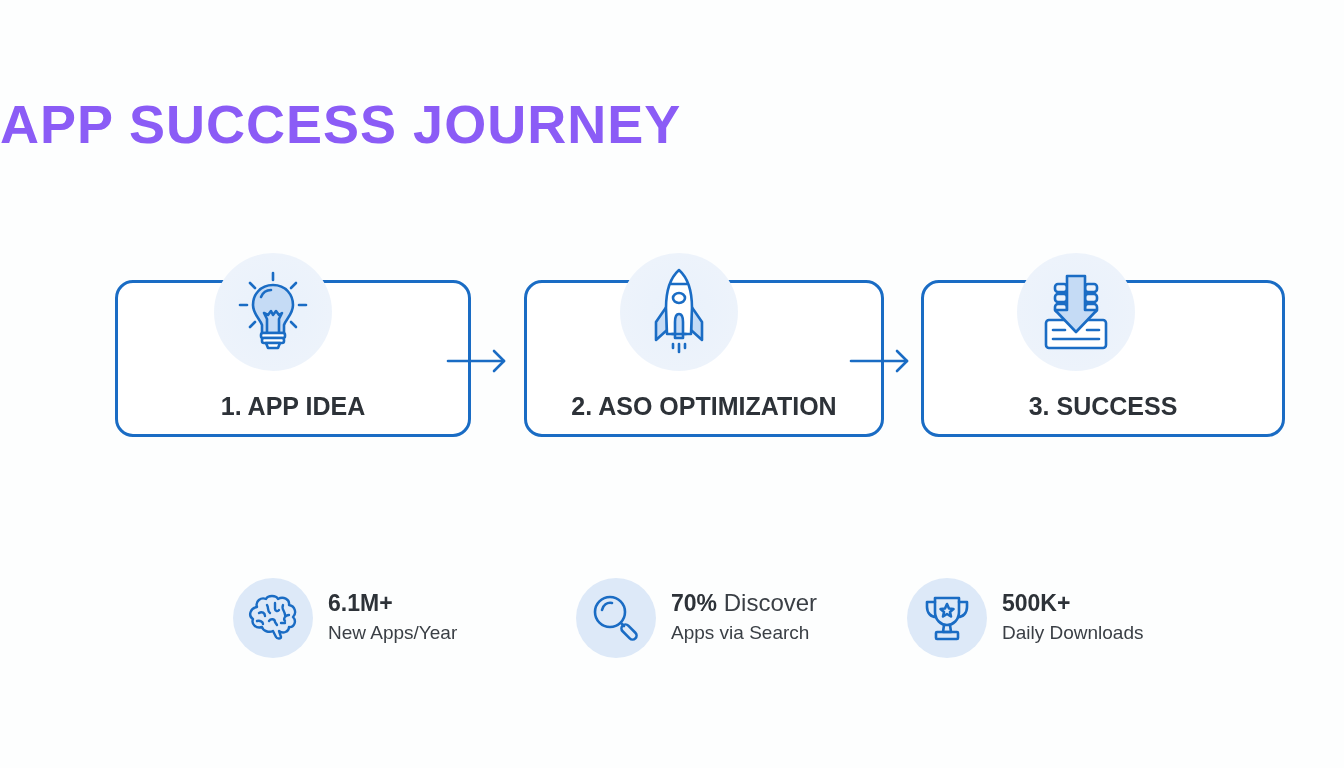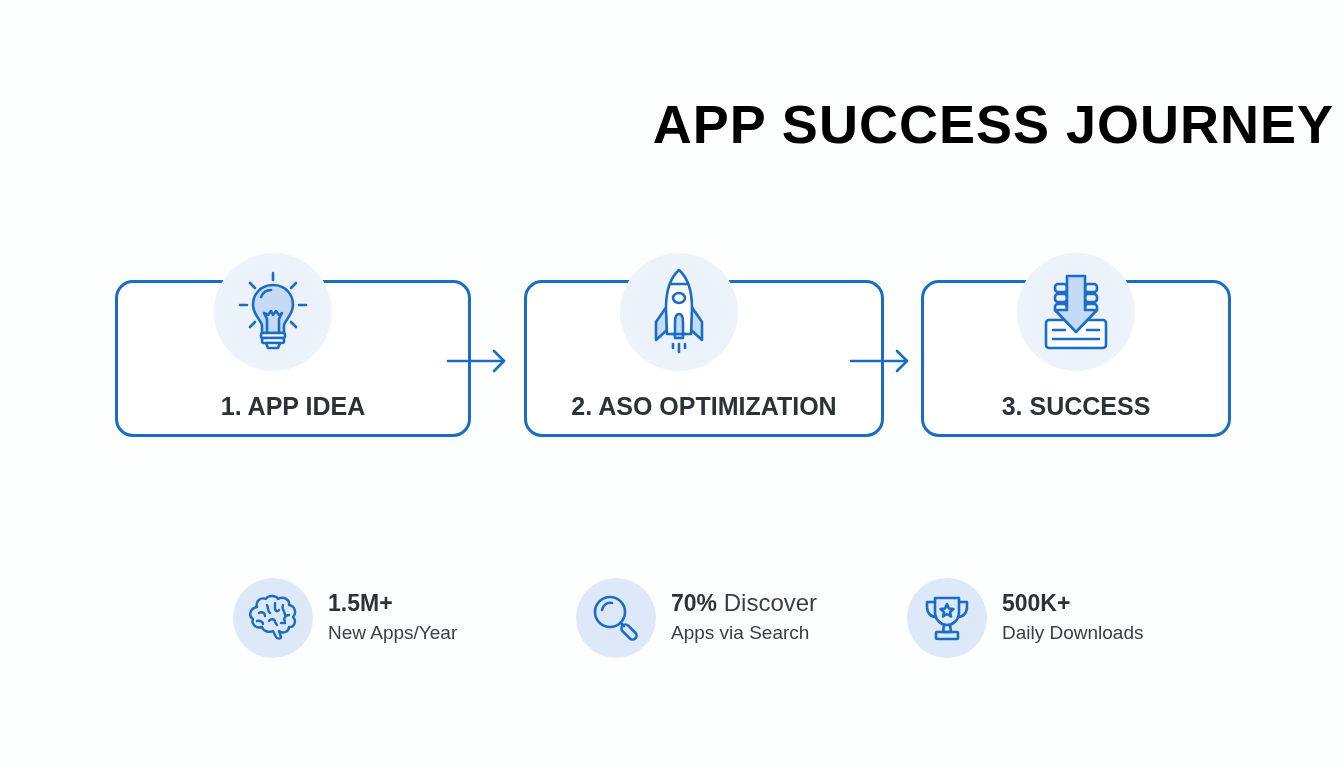--- a/index.html
+++ b/index.html
@@ -2,22 +2,22 @@
 <html><head>
 <meta charset="utf-8">
 <style>
   html, body { margin: 0; padding: 0; }
   body {
     width: 1344px; height: 768px; position: relative; overflow: hidden;
     background: #fdfefe;
     font-family: "Liberation Sans", sans-serif;
   }
   .title {
-    position: absolute; left: 0; top: 92px; width: 1334px; text-align: right;
-    font-size: 54px; font-weight: bold; color: #000000; letter-spacing: 1px;
+    position: absolute; left: 0; top: 92px; width: 1334px; text-align: left;
+    font-size: 54px; font-weight: bold; color: #8b5cf6; letter-spacing: 1px;
     line-height: 64px;
   }
   .step-box {
     position: absolute; top: 280px; height: 157px;
     border: 3px solid #1a6cc4; border-radius: 18px; box-sizing: border-box;
     background: #ffffff;
   }
   .step-label {
     position: absolute; left: 0; right: 0; top: 108px; text-align: center;
     font-size: 25px; font-weight: bold; color: #2d3238; line-height: 30px;
@@ -88,21 +88,21 @@
     <line x1="45" y1="82" x2="45" y2="90"></line>
     <line x1="51" y1="82" x2="51" y2="86"></line>
   </svg>
 </div>
 
 <svg class="arrow" style="left:849px;" width="62" height="26" viewBox="0 0 62 26" fill="none" stroke="#1a6cc4" stroke-width="2.6" stroke-linecap="round" stroke-linejoin="round">
   <line x1="2" y1="13" x2="58" y2="13"></line>
   <polyline points="48,3 58,13 48,23"></polyline>
 </svg>
 
-<div class="step-box" style="left:921px; width:310px;">
+<div class="step-box" style="left:921px; width:364px;">
   <div class="step-label">3. SUCCESS</div>
 </div>
 <div class="icon-circle" style="left:1017px;">
   <svg width="90" height="100" viewBox="0 0 90 100" fill="none" stroke="#1a6cc4" stroke-width="2.6" stroke-linecap="round" stroke-linejoin="round">
     <rect x="15" y="58" width="60" height="28" rx="3" fill="#ffffff"></rect>
     <line x1="22" y1="68" x2="34" y2="68"></line>
     <line x1="56" y1="68" x2="68" y2="68"></line>
     <line x1="22" y1="77" x2="68" y2="77"></line>
     <rect x="24" y="22" width="12" height="8" rx="3"></rect>
     <rect x="24" y="32" width="12" height="8" rx="3"></rect>
@@ -122,21 +122,21 @@
       <path d="M22 12 C24 15 22 18 25 20"></path>
       <path d="M30 10 L30 16 C30 18 33 19 34 17"></path>
       <path d="M38 12 C36 16 40 18 40 22"></path>
       <path d="M44 22 C40 22 38 26 40 28"></path>
       <path d="M12 28 C15 27 18 29 18 31"></path>
       <path d="M24 28 C26 25 30 26 30 29 L32 32"></path>
       <path d="M36 30 L40 30"></path>
     </svg>
   </div>
   <div class="stat-text">
-    <div class="stat-line1"><span class="bold">1.5M+</span><span></span></div>
+    <div class="stat-line1"><span class="bold">6.1M+</span><span></span></div>
     <div class="stat-line2">New Apps/Year</div>
   </div>
 </div>
 
 <div class="stat" style="left:576px;">
   <div class="stat-circle">
     <svg width="56" height="56" viewBox="0 0 56 56" fill="none" stroke="#1a6cc4" stroke-width="2.6" stroke-linecap="round" stroke-linejoin="round">
       <circle cx="22" cy="22" r="15"></circle>
       <path d="M14 20 C15 15 19 12 24 13"></path>
       <path d="M33 33 L36 36"></path>

